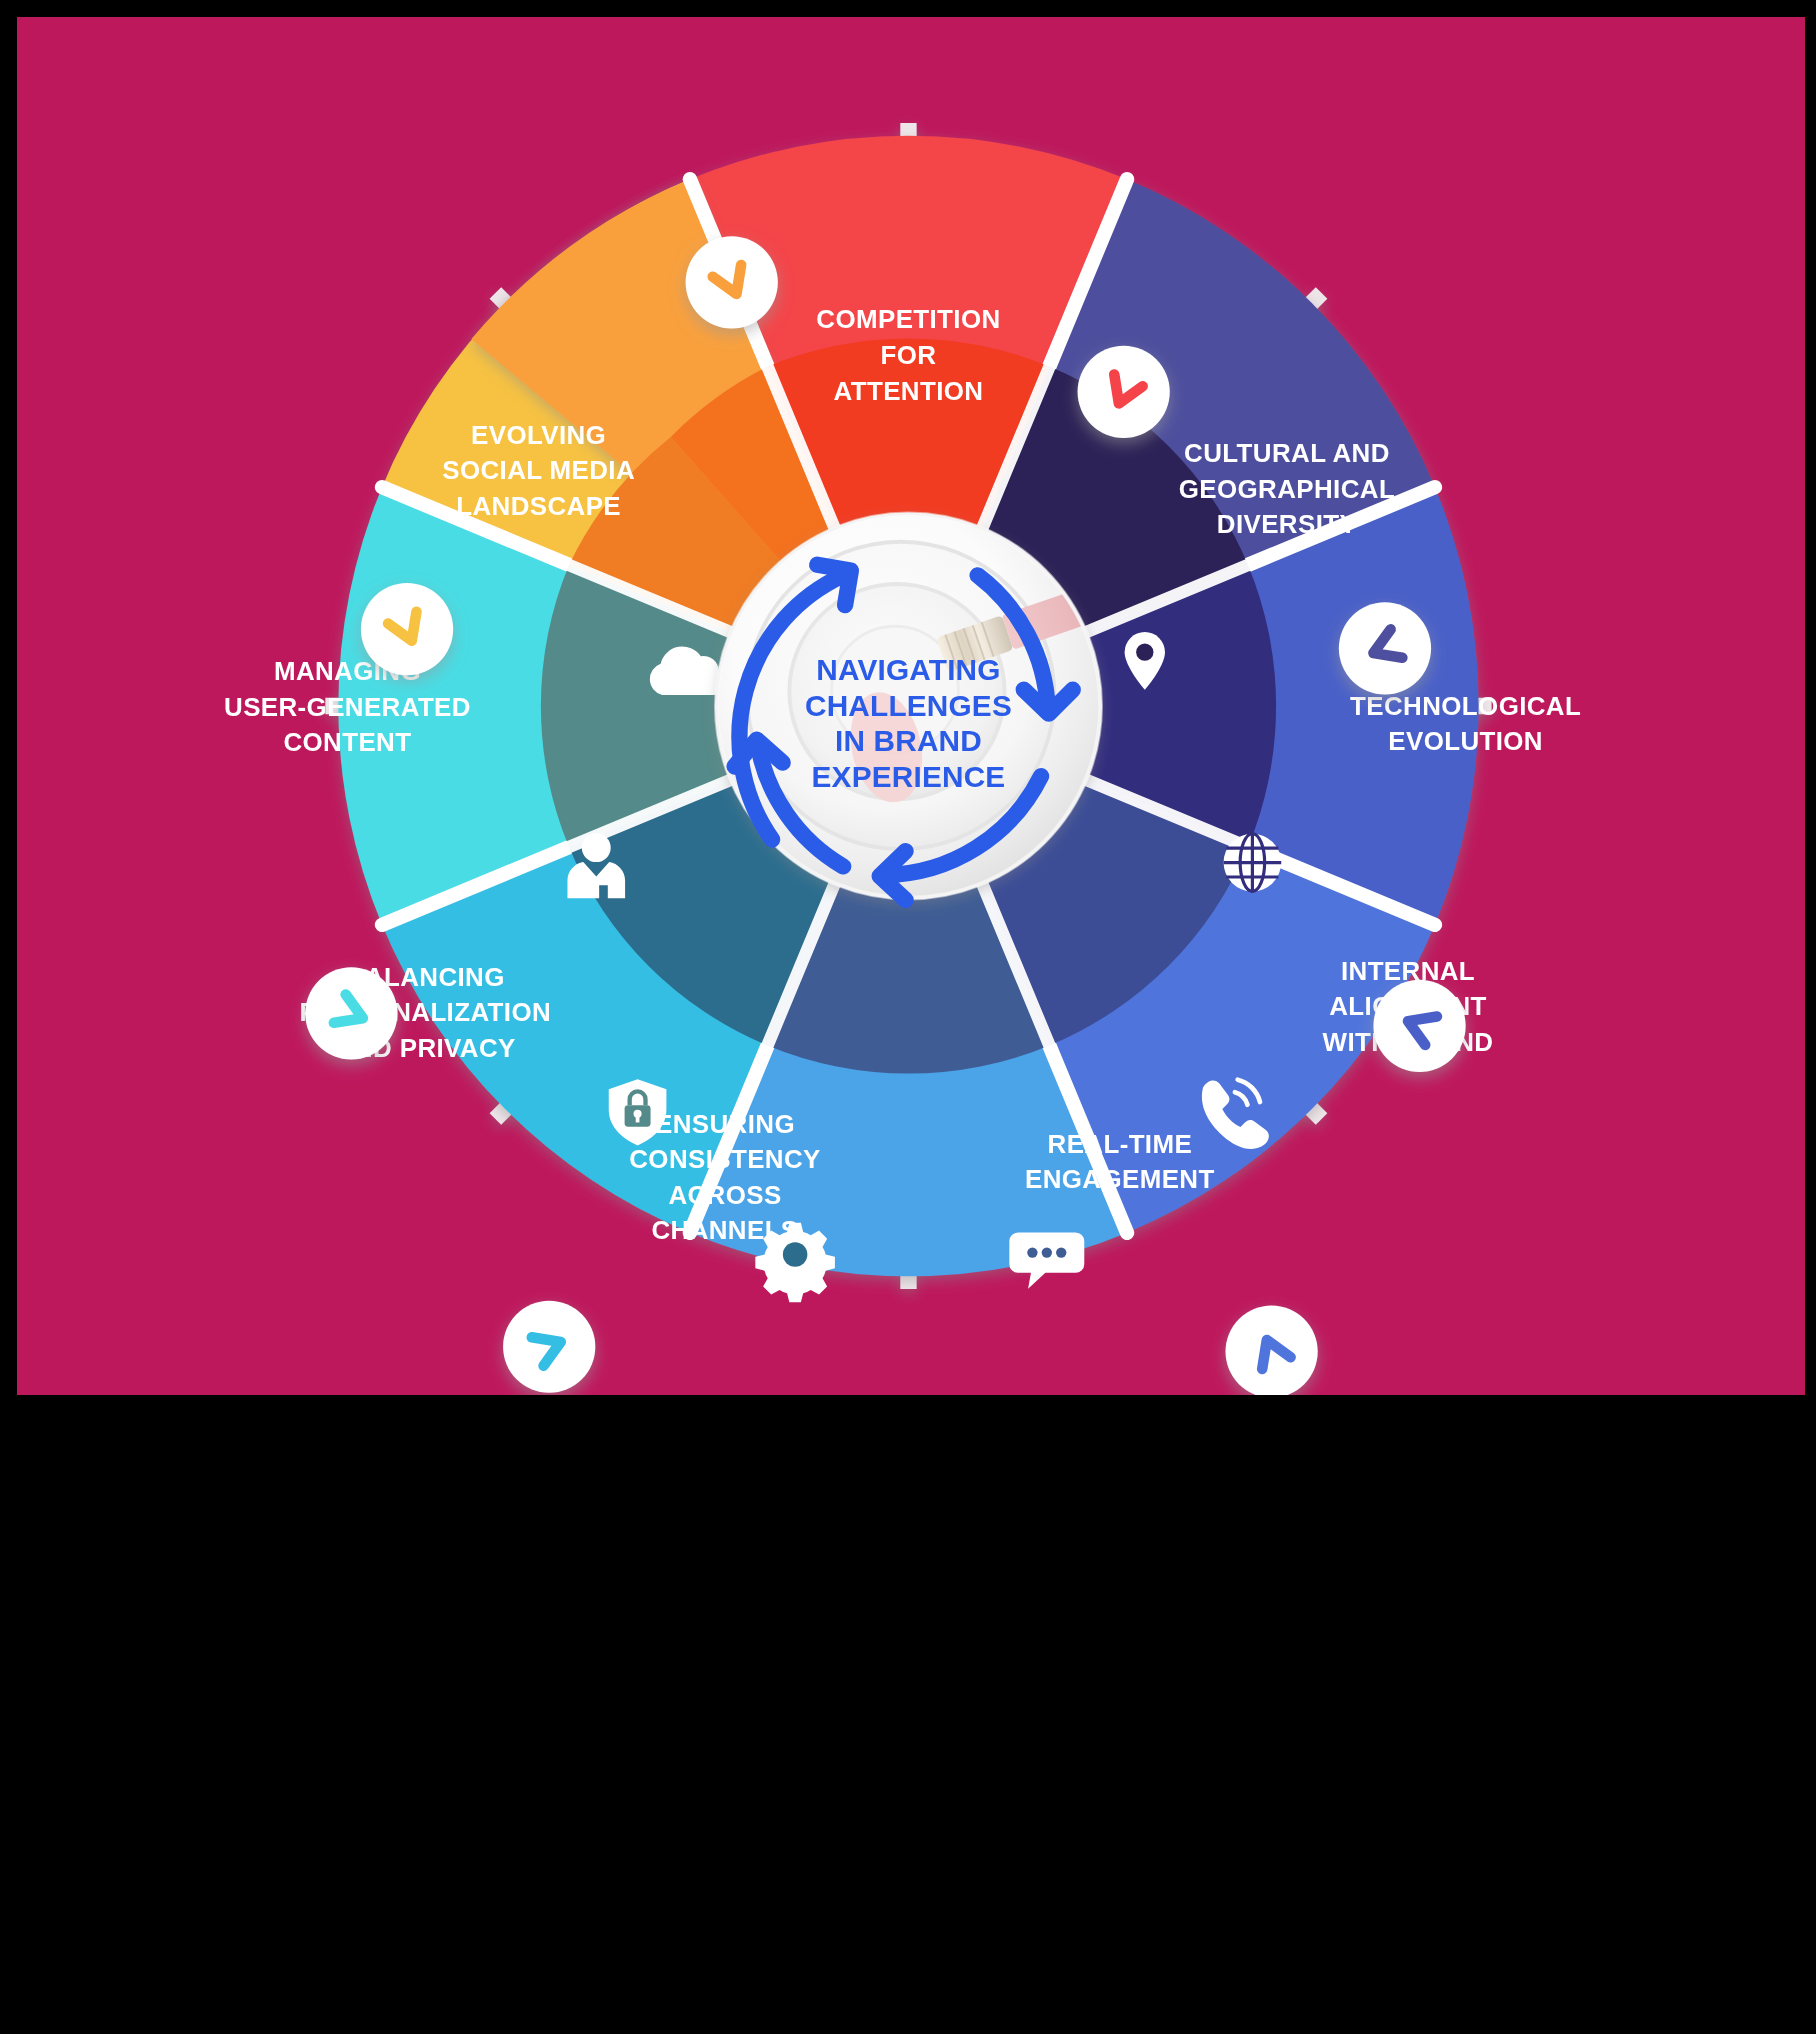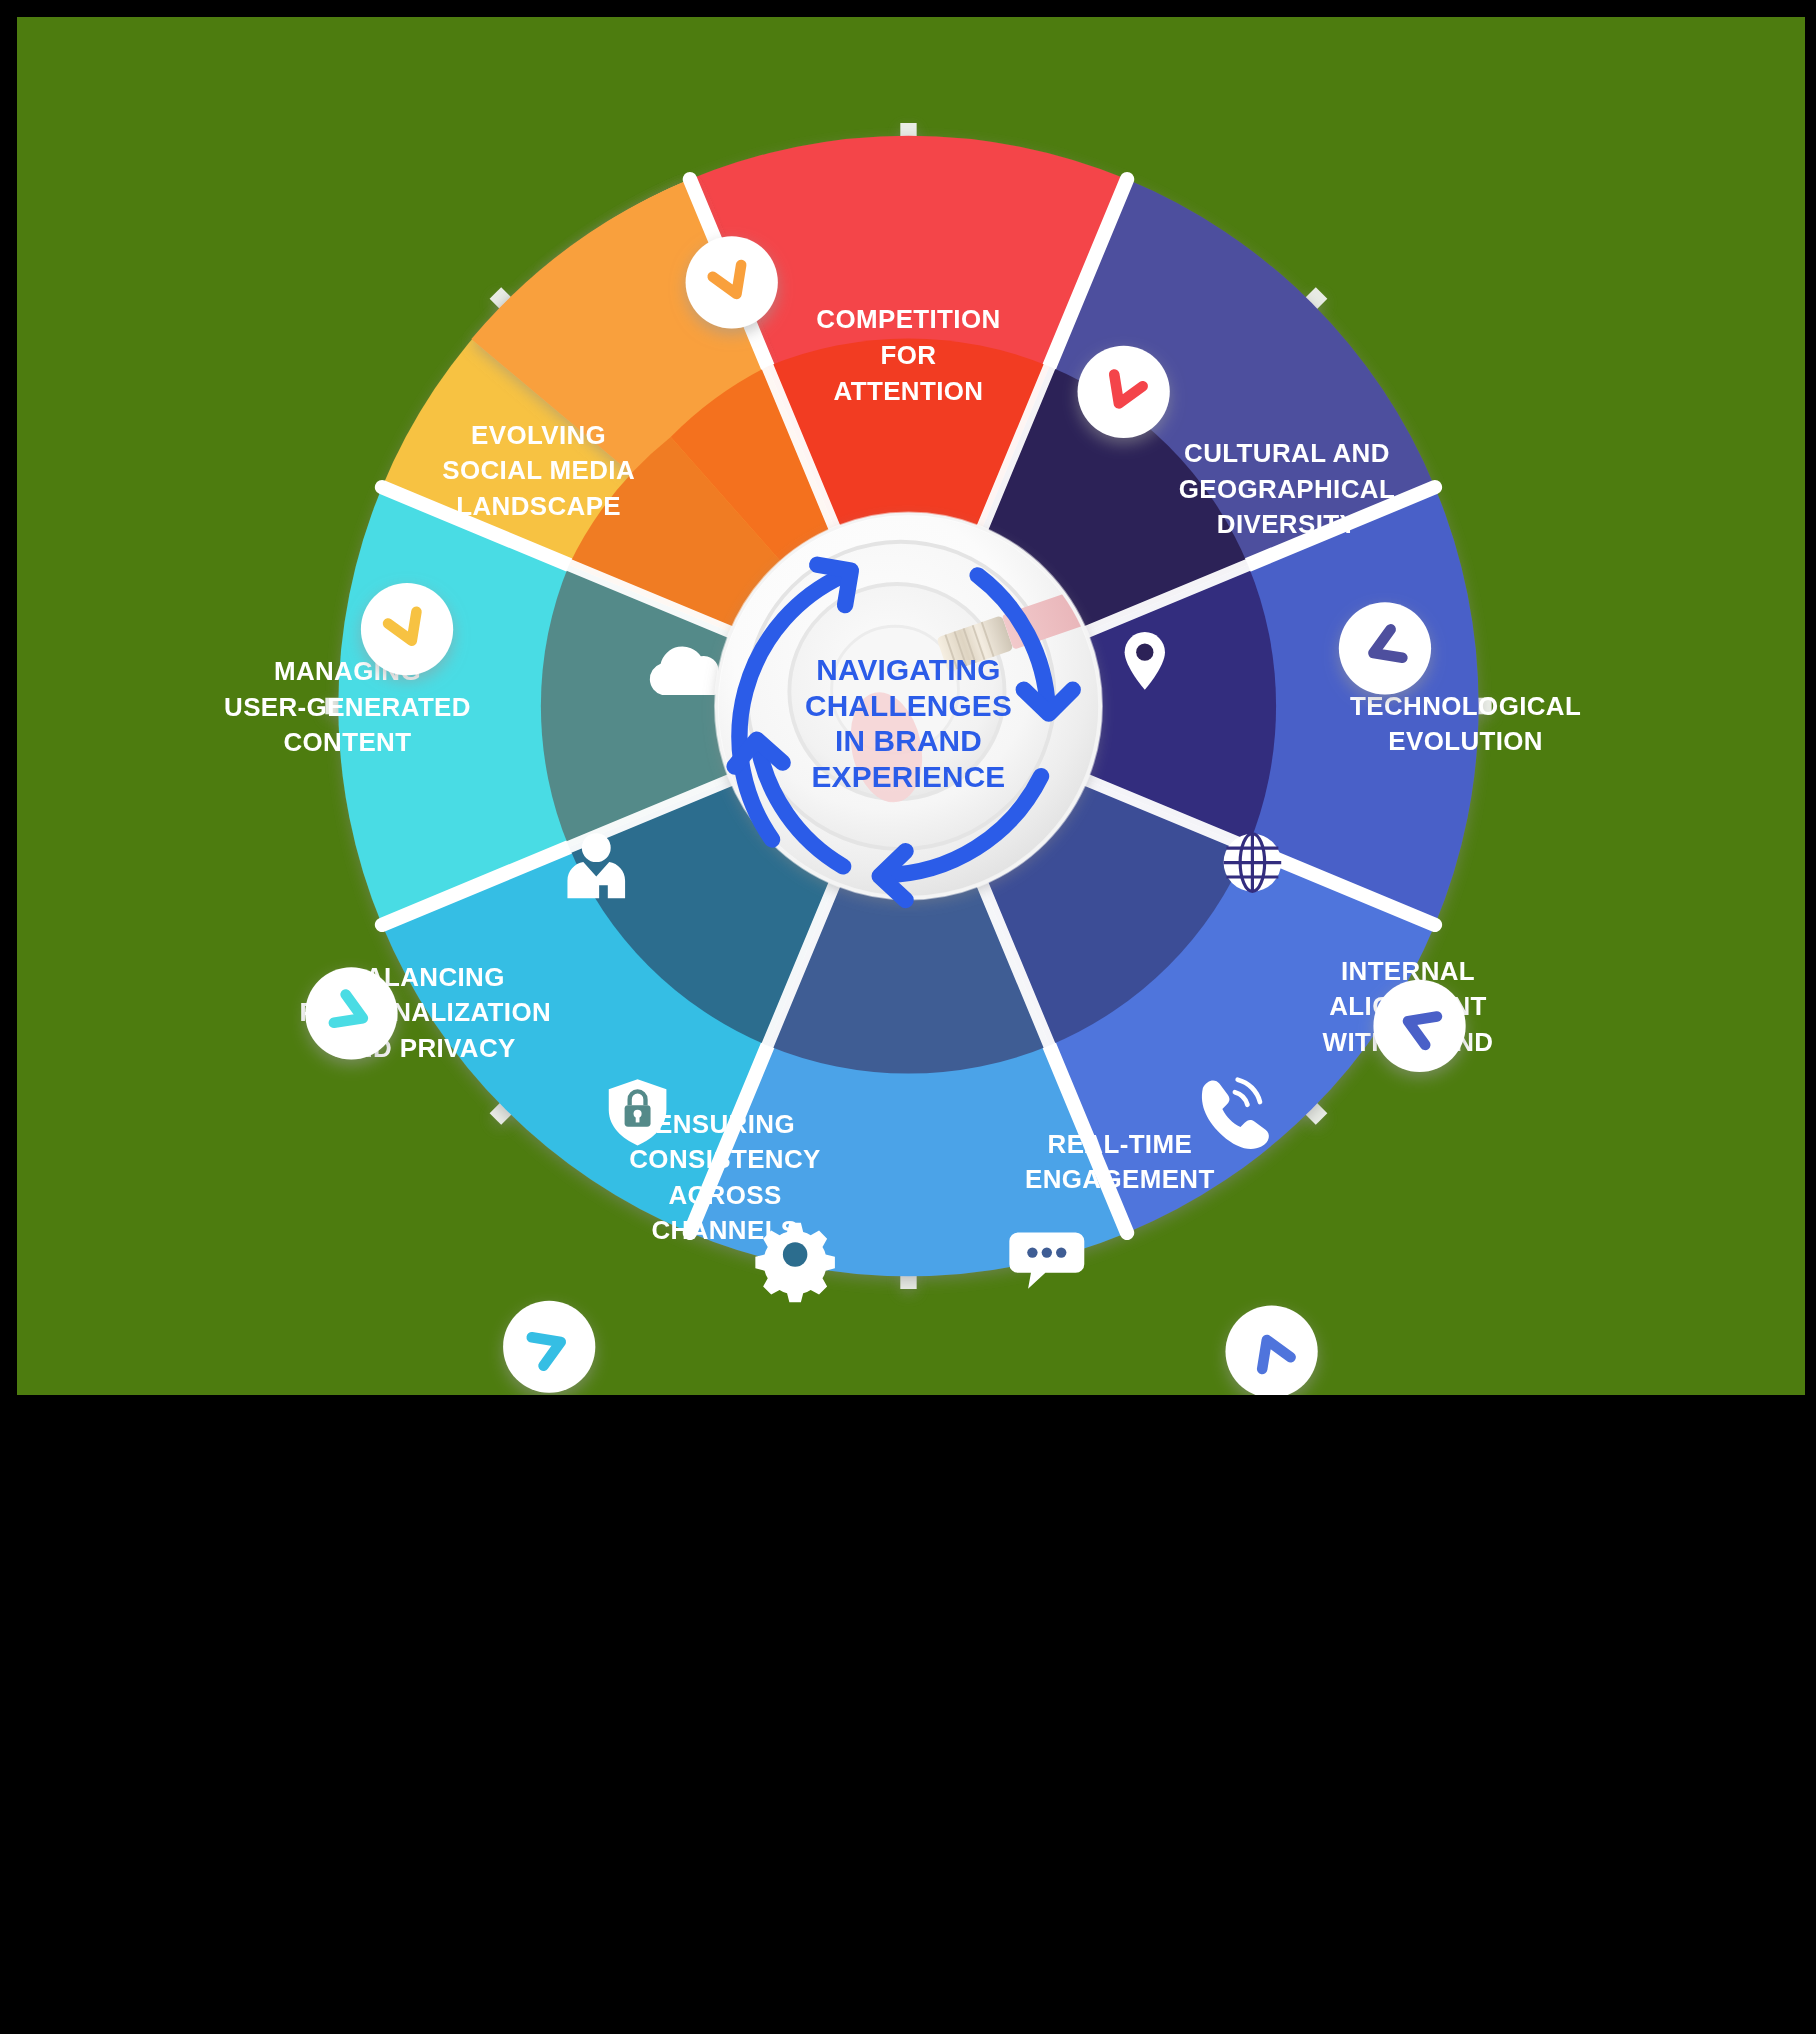--- a/index.html
+++ b/index.html
@@ -7,21 +7,21 @@
   body{
     width:1817px;height:2035px;
     font-family:"Liberation Sans", sans-serif;
     overflow:hidden;
     position:relative;
   }
   #frame{
     position:absolute;
     left:17.3px; top:17.3px;
     width:1788px; height:1378px;
-    background:#4d7c0f;
+    background:#be185d;
   }
   #stage{
     position:absolute;
     left:0; top:0;
     width:1782px; height:1378px;
   }
   svg#wheel{ display:block; width:1782px; height:1378px; }
 
   .seg-label{
     font-family:"Liberation Sans", sans-serif;

